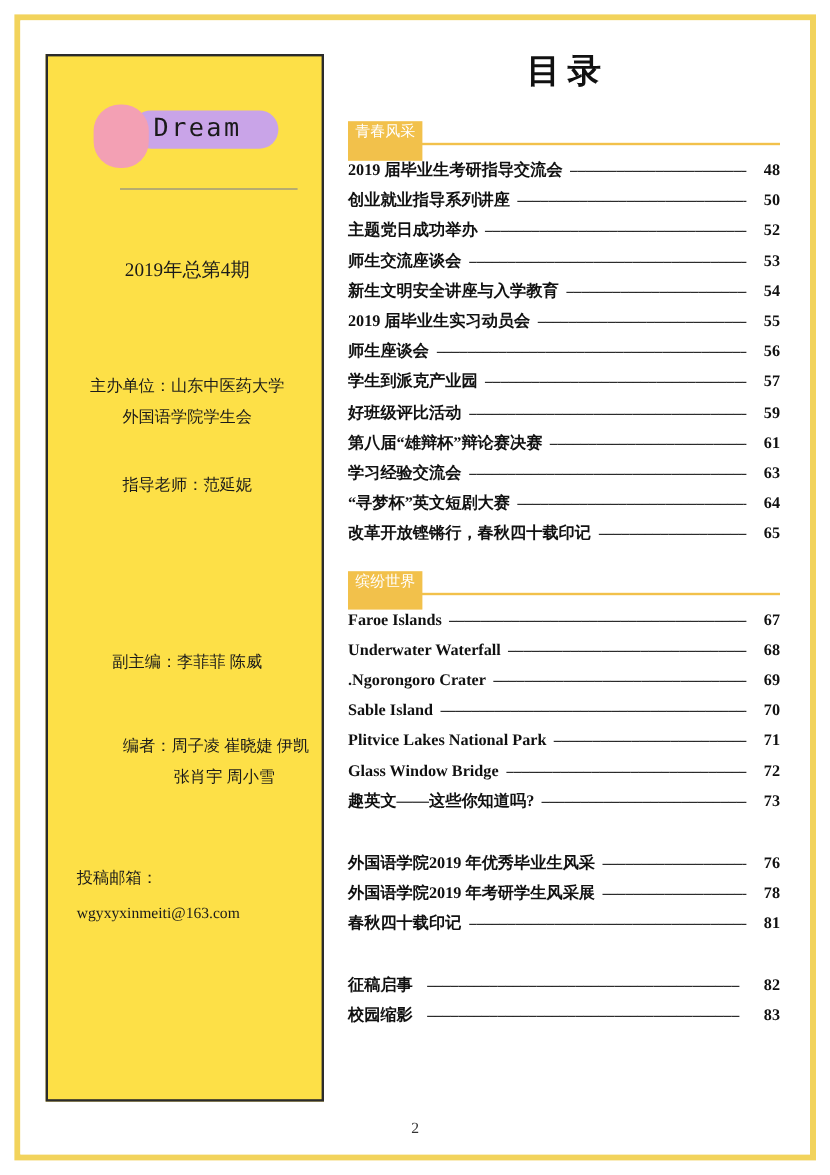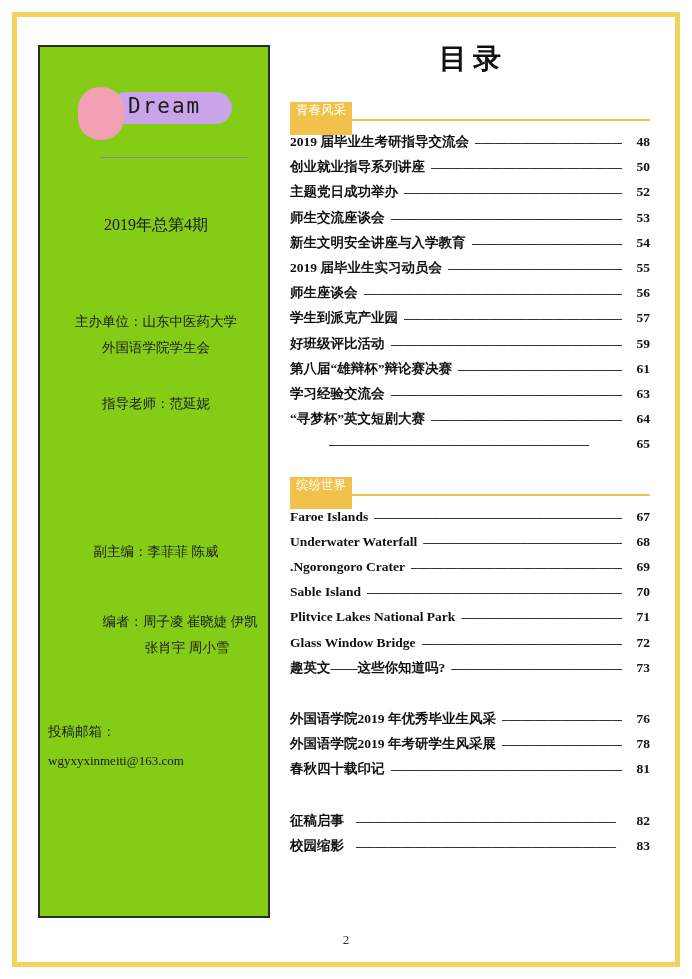--- a/index.html
+++ b/index.html
@@ -44,21 +44,21 @@
 
   
   .left-panel {
     position: absolute;
     left: 38px;
     top: 45px;
     width: 232px;
     height: 873px;
     border: 2px solid #2b2b2b;
     box-sizing: border-box;
-    background: #84cc16;
+    background: #fde047;
   }
   .logo-wrap {
     position: absolute;
     left: 38px;
     top: 40px;
     width: 155px;
     height: 50px;
   }
   .logo-pill {
     position: absolute;
@@ -118,21 +118,21 @@
   .meta-1 { top: 262px; text-align: center; }
   .meta-1 .l2 { display: block; }
   .meta-2 { top: 344px; text-align: center; }
   .meta-3 { top: 420px; text-align: center; }
   .meta-4 { top: 492px; text-align: center; }
   .meta-5 { top: 562px; text-align: center; margin-left: 24px; }
   .meta-5 .l2 { display: block; padding-left: 14px; }
   .meta-6 {
     top: 672px;
     text-align: left;
-    padding-left: 8px;
+    padding-left: 24px;
     box-sizing: border-box;
   }
   .meta-6 .mail {
     font-family: "Liberation Serif", serif;
     font-size: 13px;
     display: block;
     margin-top: 4px;
   }
 
   
@@ -326,20 +326,21 @@
             <span class="label">学习经验交流会</span>
             <span class="dashes">––––––––––––––––––––––––––––––––––––––––</span>
             <span class="page-no">63</span>
           </li>
           <li class="toc-item">
             <span class="label">“寻梦杯”英文短剧大赛</span>
             <span class="dashes">––––––––––––––––––––––––––––––––––––––––</span>
             <span class="page-no">64</span>
           </li>
           <li class="toc-item">
+            <span class="label">改革开放铿锵行，春秋四十载印记</span>
             <span class="dashes">––––––––––––––––––––––––––––––––––––––––</span>
             <span class="page-no">65</span>
           </li>
         </ul>
         <div class="group-gap-small"></div>
         <div class="section-header"><span class="tag">缤纷世界</span><span class="rule"></span></div>
         <ul class="toc-list">
           <li class="toc-item">
             <span class="label">Faroe Islands</span>
             <span class="dashes">––––––––––––––––––––––––––––––––––––––––</span>

